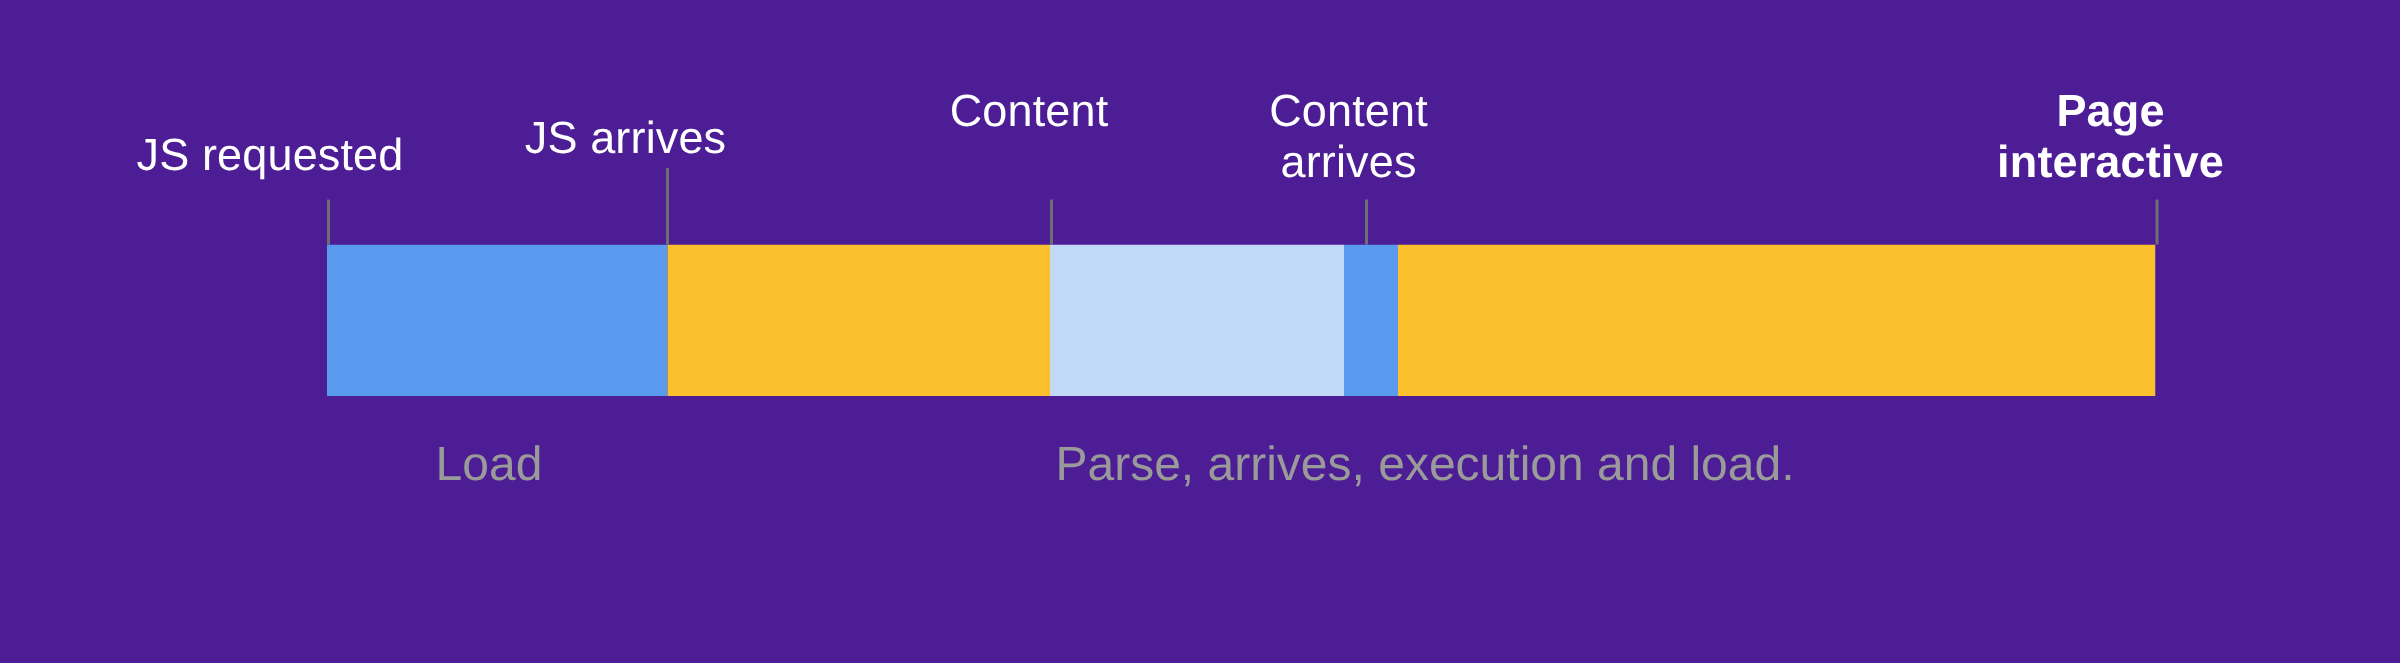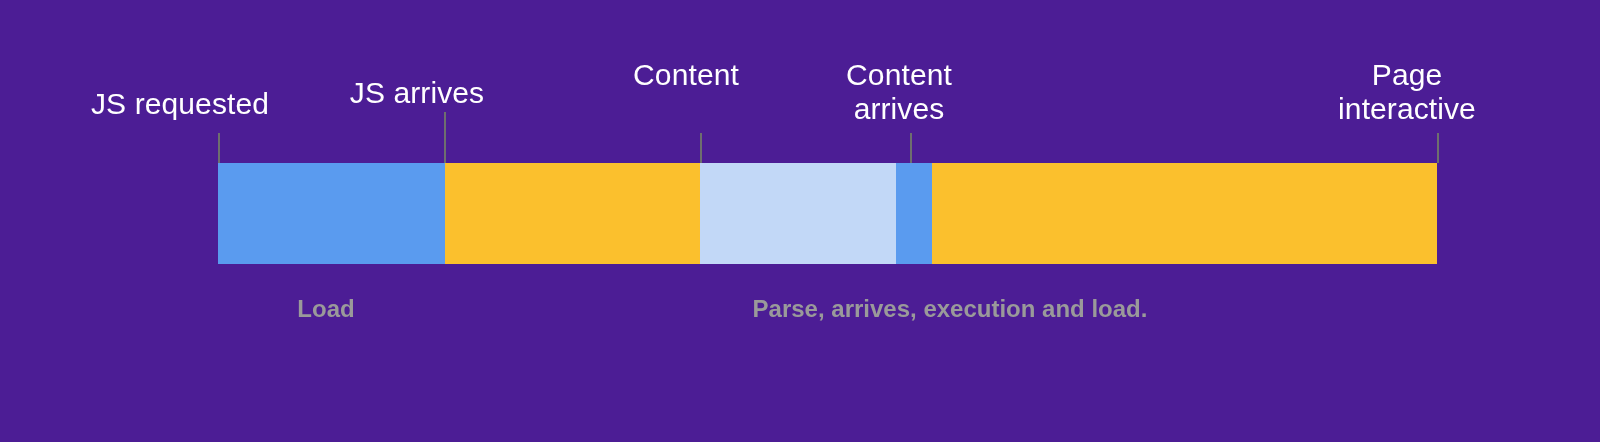--- a/index.html
+++ b/index.html
@@ -62,24 +62,24 @@
   .segment {
     height: 100%;
     flex: 0 0 auto;
   }
 
   
   .phase-caption {
     position: absolute;
     transform: translateX(-50%);
     color: #9a9a9a;
-    font-size: 24px;
+    font-size: 32px;
     line-height: 42px;
     white-space: nowrap;
-    font-weight: 700;
+    font-weight: 400;
   }
 </style>
 </head>
 <body>
 
 <div id="diagram">
 
   <div class="milestone">
     <div class="milestone-label" style="left:180px; top:87px;">JS requested</div>
     <div class="milestone-tick" style="left:218px; top:133px; height:30px;"></div>
@@ -99,21 +99,21 @@
 
   <div class="milestone">
     <div class="milestone-label two-line" style="left:899px; top:58px;">
       <div>Content</div>
       <div>arrives</div>
     </div>
     <div class="milestone-tick" style="left:910px; top:133px; height:30px;"></div>
   </div>
 
   <div class="milestone">
-    <div class="milestone-label two-line" style="left:1407px; top:58px;">
+    <div class="milestone-label two-line" style="left:1407px; top:58px;font-weight:bold;">
       <div>Page</div>
       <div>interactive</div>
     </div>
     <div class="milestone-tick" style="left:1437px; top:133px; height:30px;"></div>
   </div>
 
   <div id="timeline-bar">
     <div class="segment" style="width:227px; background:#5a9bef;"></div>
     <div class="segment" style="width:255px; background:#fbc02d;"></div>
     <div class="segment" style="width:196px; background:#c2d8f7;"></div>

